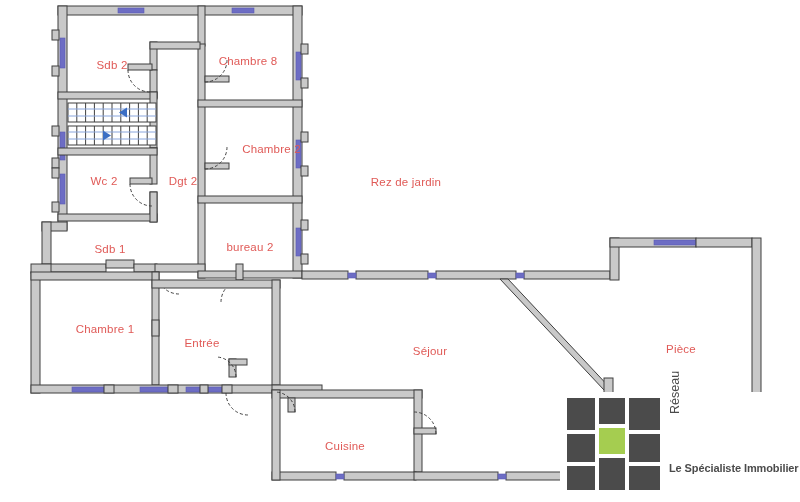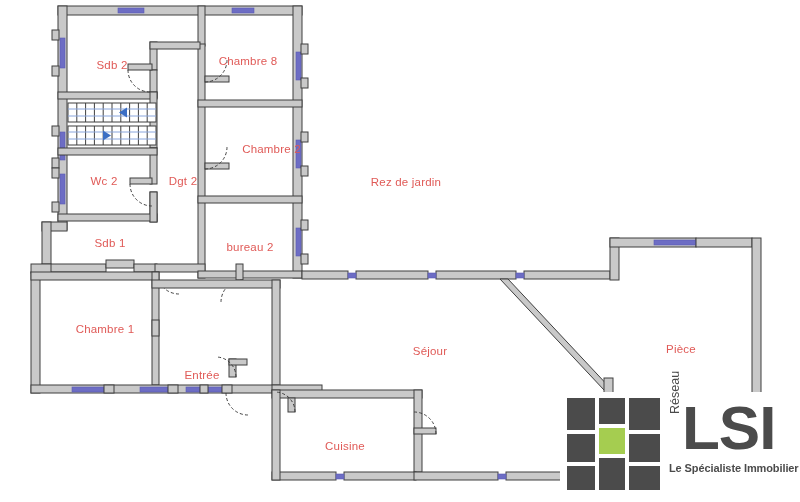--- a/index.html
+++ b/index.html
@@ -331,44 +331,43 @@
       <path class="dr" d="M295,412 A 20 20 0 0 0 275,392"></path>
     </g>
 
   </svg>
 
   <div class="room-label" style="left:112px; top:65px;">Sdb 2</div>
   <div class="room-label" style="left:248px; top:61px;">Chambre 8</div>
   <div class="room-label" style="left:250px; top:149px;padding-left:43px;">Chambre 2</div>
   <div class="room-label" style="left:104px; top:181px;">Wc 2</div>
   <div class="room-label" style="left:183px; top:181px;">Dgt 2</div>
-  <div class="room-label" style="left:110px; top:243px;">Sdb 1</div>
+  <div class="room-label" style="left:110px; top:249px;">Sdb 1</div>
   <div class="room-label" style="left:250px; top:247px;text-align:center;">bureau 2</div>
   <div class="room-label" style="left:406px; top:182px;">Rez de jardin</div>
   <div class="room-label" style="left:105px; top:329px;">Chambre 1</div>
-  <div class="room-label" style="left:202px; top:343px;margin-top:32px;">Entrée</div>
+  <div class="room-label" style="left:202px; top:343px;">Entrée</div>
   <div class="room-label" style="left:430px; top:351px;">Séjour</div>
   <div class="room-label" style="left:681px; top:349px;">Pièce</div>
   <div class="room-label" style="left:345px; top:446px;">Cuisine</div>
 
   <div id="logo-block">
 
     <svg id="logo-mark" viewBox="0 0 93 92">
       <rect x="0" y="0" width="28" height="32" fill="#4b4b4b"></rect>
       <rect x="32" y="0" width="26" height="26" fill="#4b4b4b"></rect>
       <rect x="62" y="0" width="31" height="32" fill="#4b4b4b"></rect>
       <rect x="0" y="36" width="28" height="28" fill="#4b4b4b"></rect>
       <rect x="32" y="30" width="26" height="26" fill="#a5cd50"></rect>
       <rect x="62" y="36" width="31" height="28" fill="#4b4b4b"></rect>
       <rect x="0" y="68" width="28" height="24" fill="#4b4b4b"></rect>
       <rect x="32" y="60" width="26" height="32" fill="#4b4b4b"></rect>
       <rect x="62" y="68" width="31" height="24" fill="#4b4b4b"></rect>
     </svg>
 
     <div id="logo-text">
       <div class="lsi-reseau">Réseau</div>
-      <div class="lsi-big">LSI</div>
       <div class="lsi-tag">Le Spécialiste Immobilier</div>
     </div>
 
   </div>
 
 </div>
 
 </body></html>

